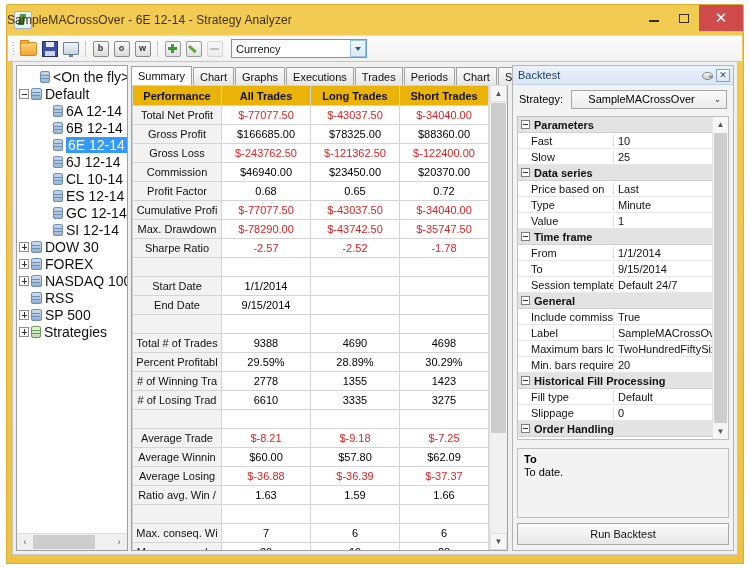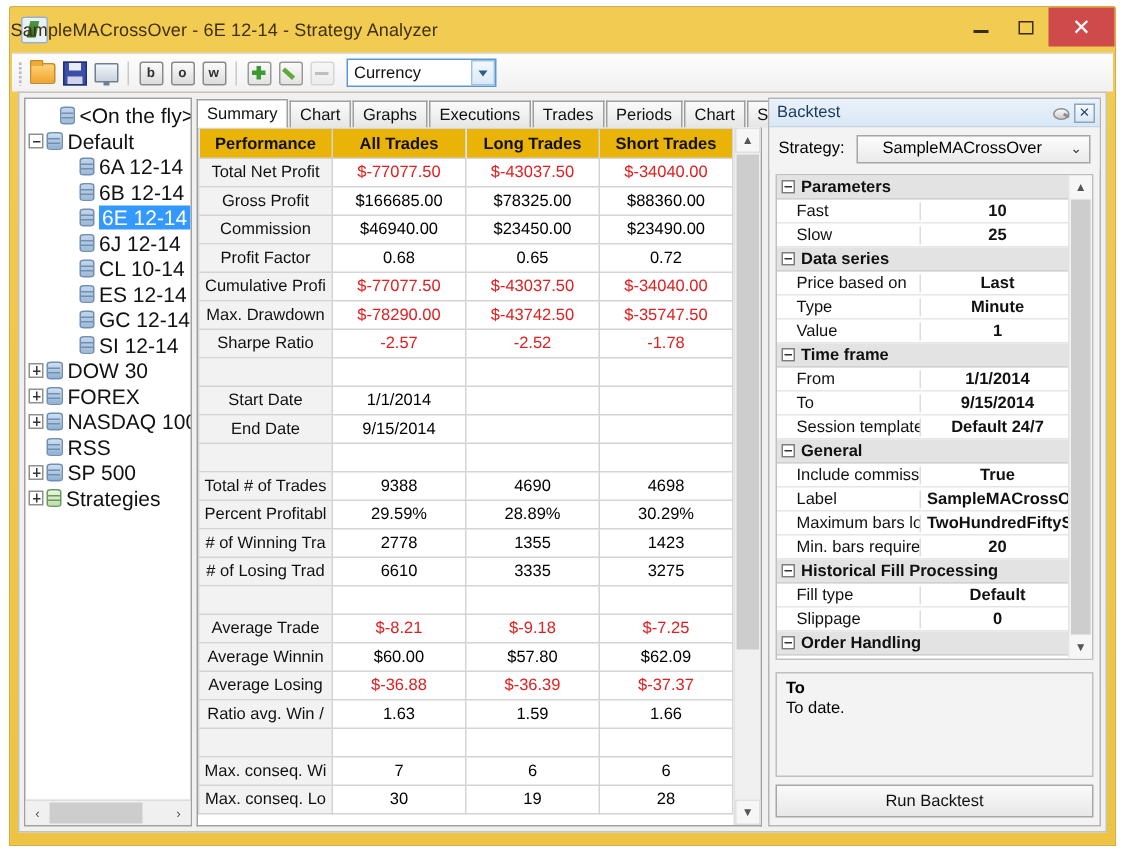--- a/index.html
+++ b/index.html
@@ -189,21 +189,21 @@
     border: 1px solid #c0c0c0;
     border-radius: 2px;
     position: relative;
     opacity: .6;
   }
   .ic-minus:before {
     content:""; position:absolute; left:2.5px; top:6px; width:9px; height:2px; background:#9a9a9a;
   }
   #combo-currency {
     margin-left: 6px;
-    width: 100px; height: 19px;
+    width: 136px; height: 19px;
     background: #fff;
     border: 1px solid #5a9ad4;
     display: flex; align-items: center;
     box-sizing: border-box;
     font-size: 11px;
     gap: 12px;
   }
   #combo-currency .cval { flex: 1; padding-left: 4px; color: #111; }
   #combo-currency .carrow {
     width: 16px; height: 17px;
@@ -529,25 +529,24 @@
     padding-left: 13px;
     border-right: 1px solid #dcdcdc;
     white-space: nowrap;
     overflow: hidden;
     box-sizing: border-box;
     color: #111;
   }
   .prow .pval {
     flex: 1;
     padding-left: 4px;
-    font-weight: bold;
+    font-weight: normal;
     white-space: nowrap;
     overflow: hidden;
     color: #111;
-    text-align: center;
   }
   #prop-vscroll {
     width: 15px;
     background: #f3f3f3;
     border-left: 1px solid #e4e4e4;
     display: flex; flex-direction: column;
     flex: 0 0 auto;
   }
   .pvbtn {
     height: 15px;
@@ -761,24 +760,30 @@
                   <td class="neg">$-43037.50</td>
                   <td class="neg">$-34040.00</td>
                 </tr>
                 <tr>
                   <td class="rowhead">Gross Profit</td>
                   <td>$166685.00</td>
                   <td>$78325.00</td>
                   <td>$88360.00</td>
                 </tr>
                 <tr>
+                  <td class="rowhead">Gross Loss</td>
+                  <td class="neg">$-243762.50</td>
+                  <td class="neg">$-121362.50</td>
+                  <td class="neg">$-122400.00</td>
+                </tr>
+                <tr>
                   <td class="rowhead">Commission</td>
                   <td>$46940.00</td>
                   <td>$23450.00</td>
-                  <td>$23490.00</td>
+                  <td>$20370.00</td>
                 </tr>
                 <tr>
                   <td class="rowhead">Profit Factor</td>
                   <td>0.68</td>
                   <td>0.65</td>
                   <td>0.72</td>
                 </tr>
                 <tr>
                   <td class="rowhead">Cumulative Profi</td>
                   <td class="neg">$-77077.50</td>

